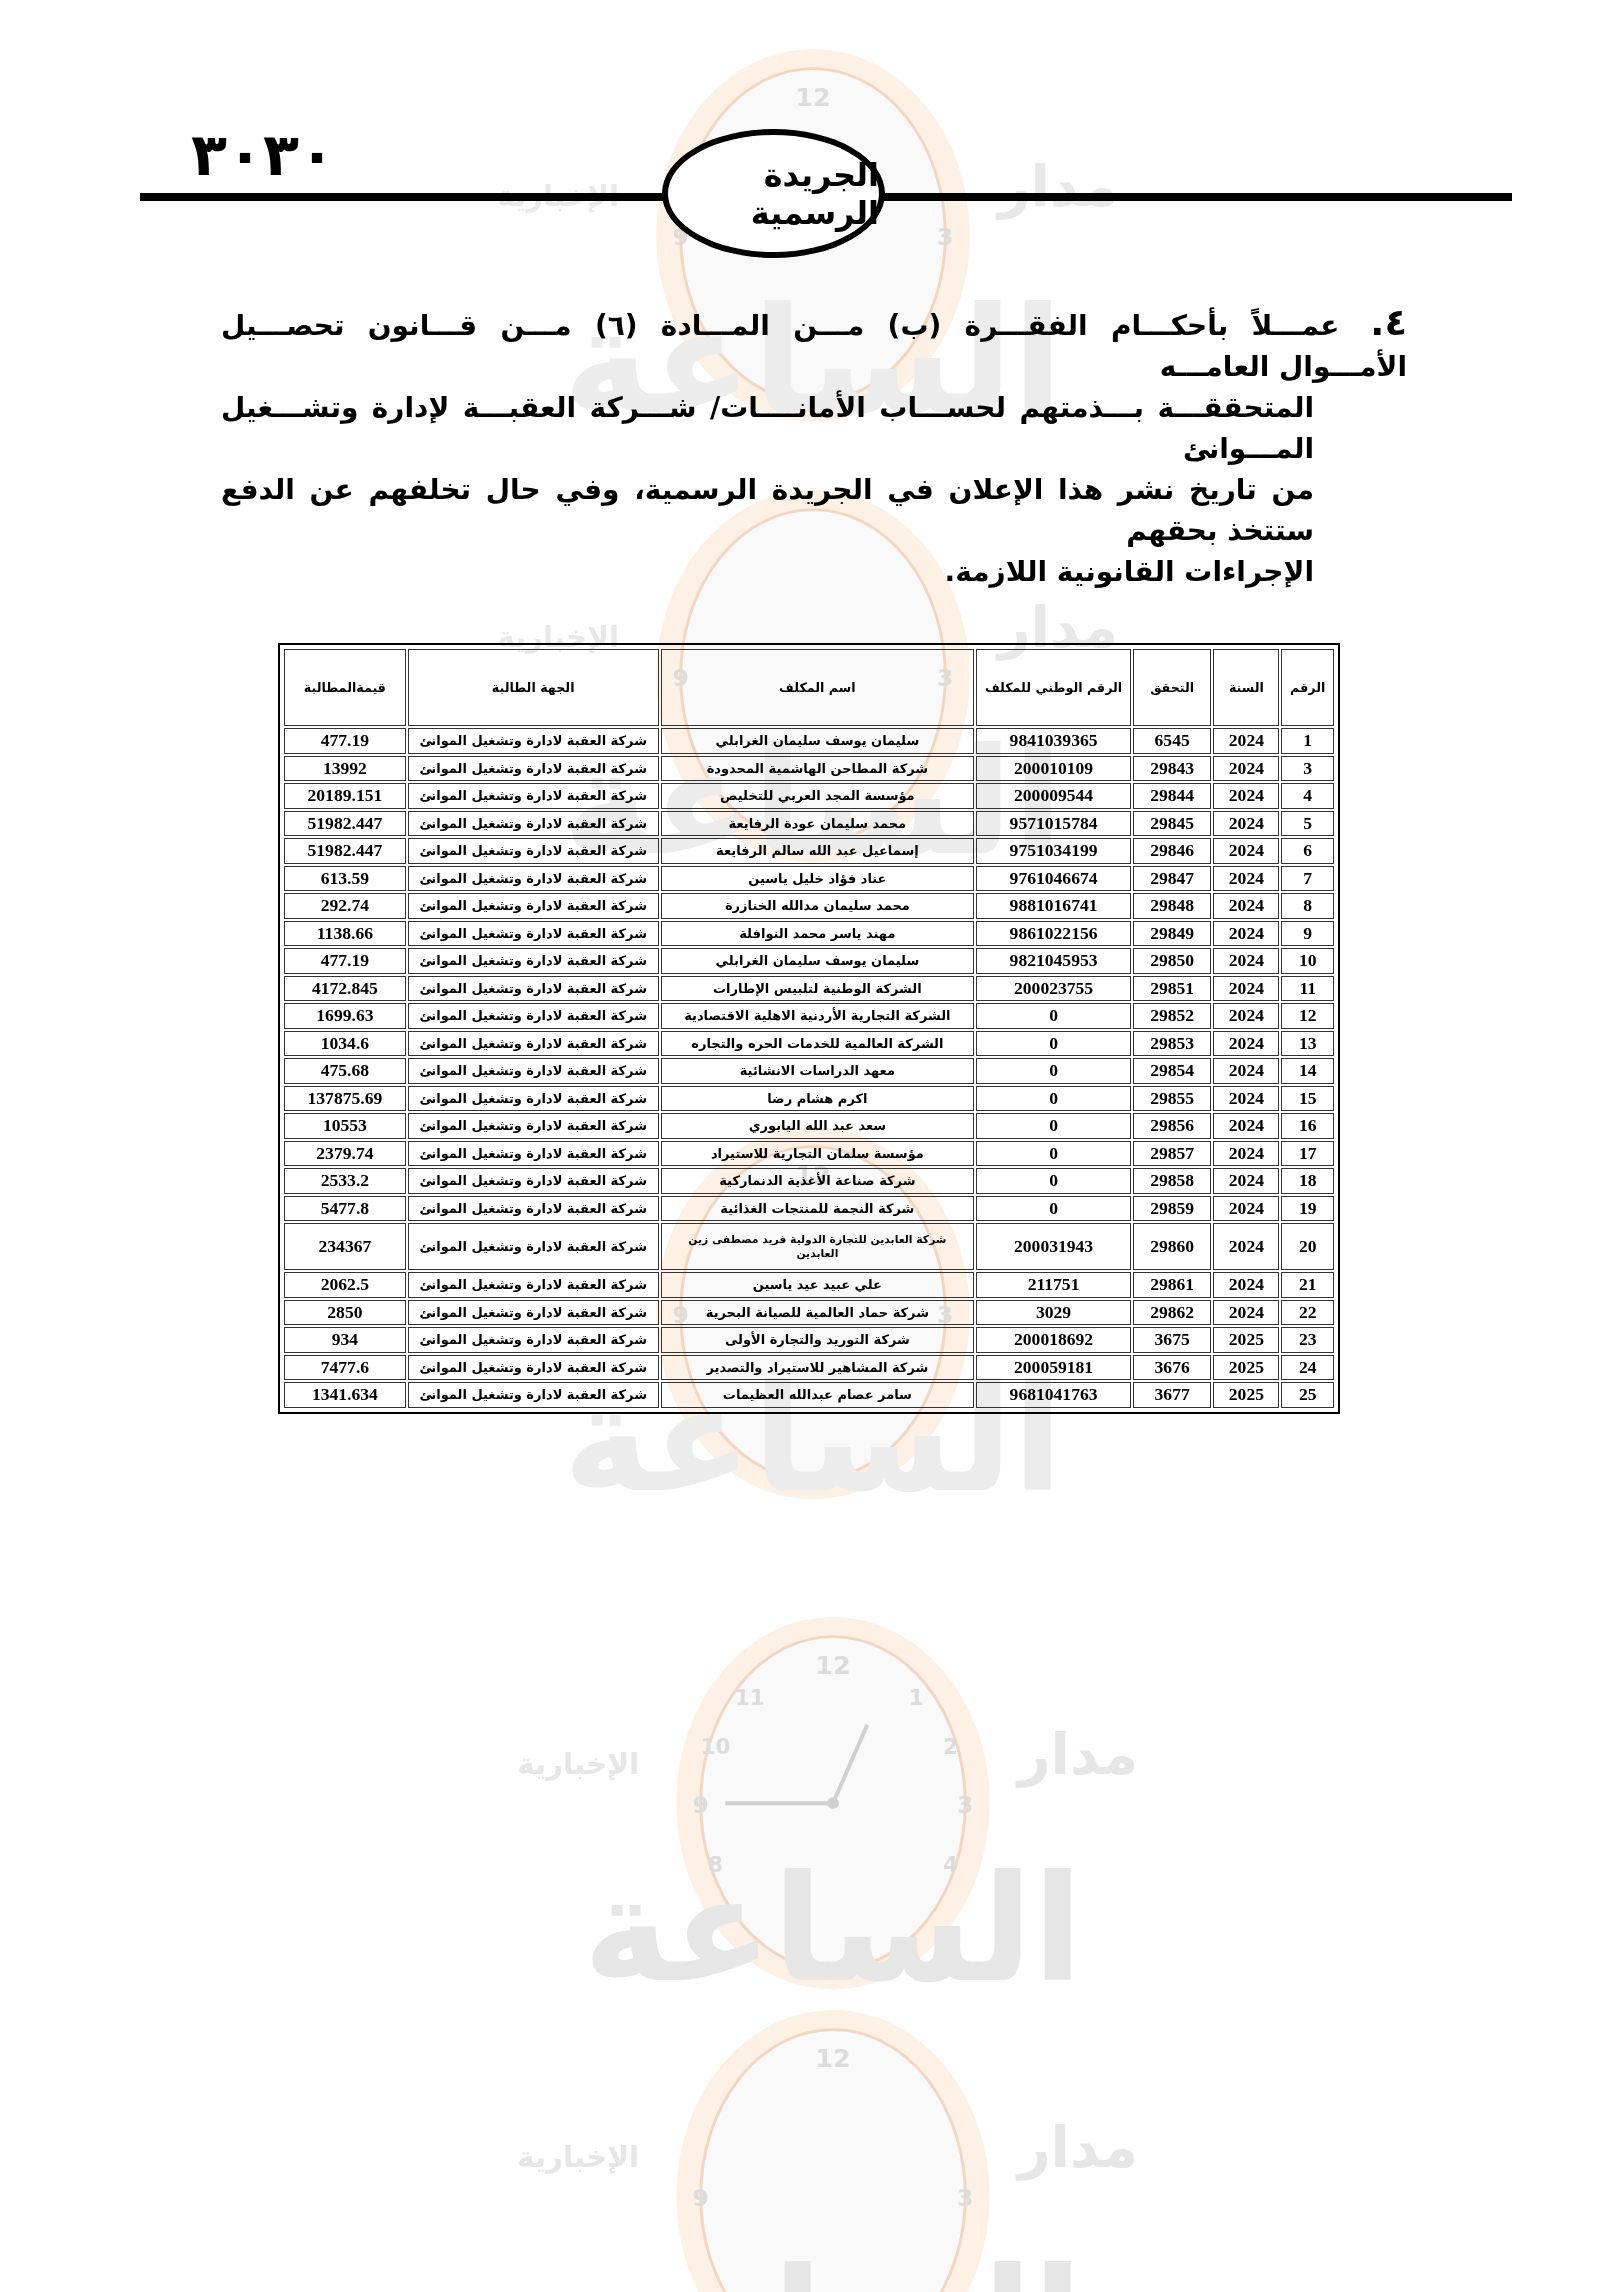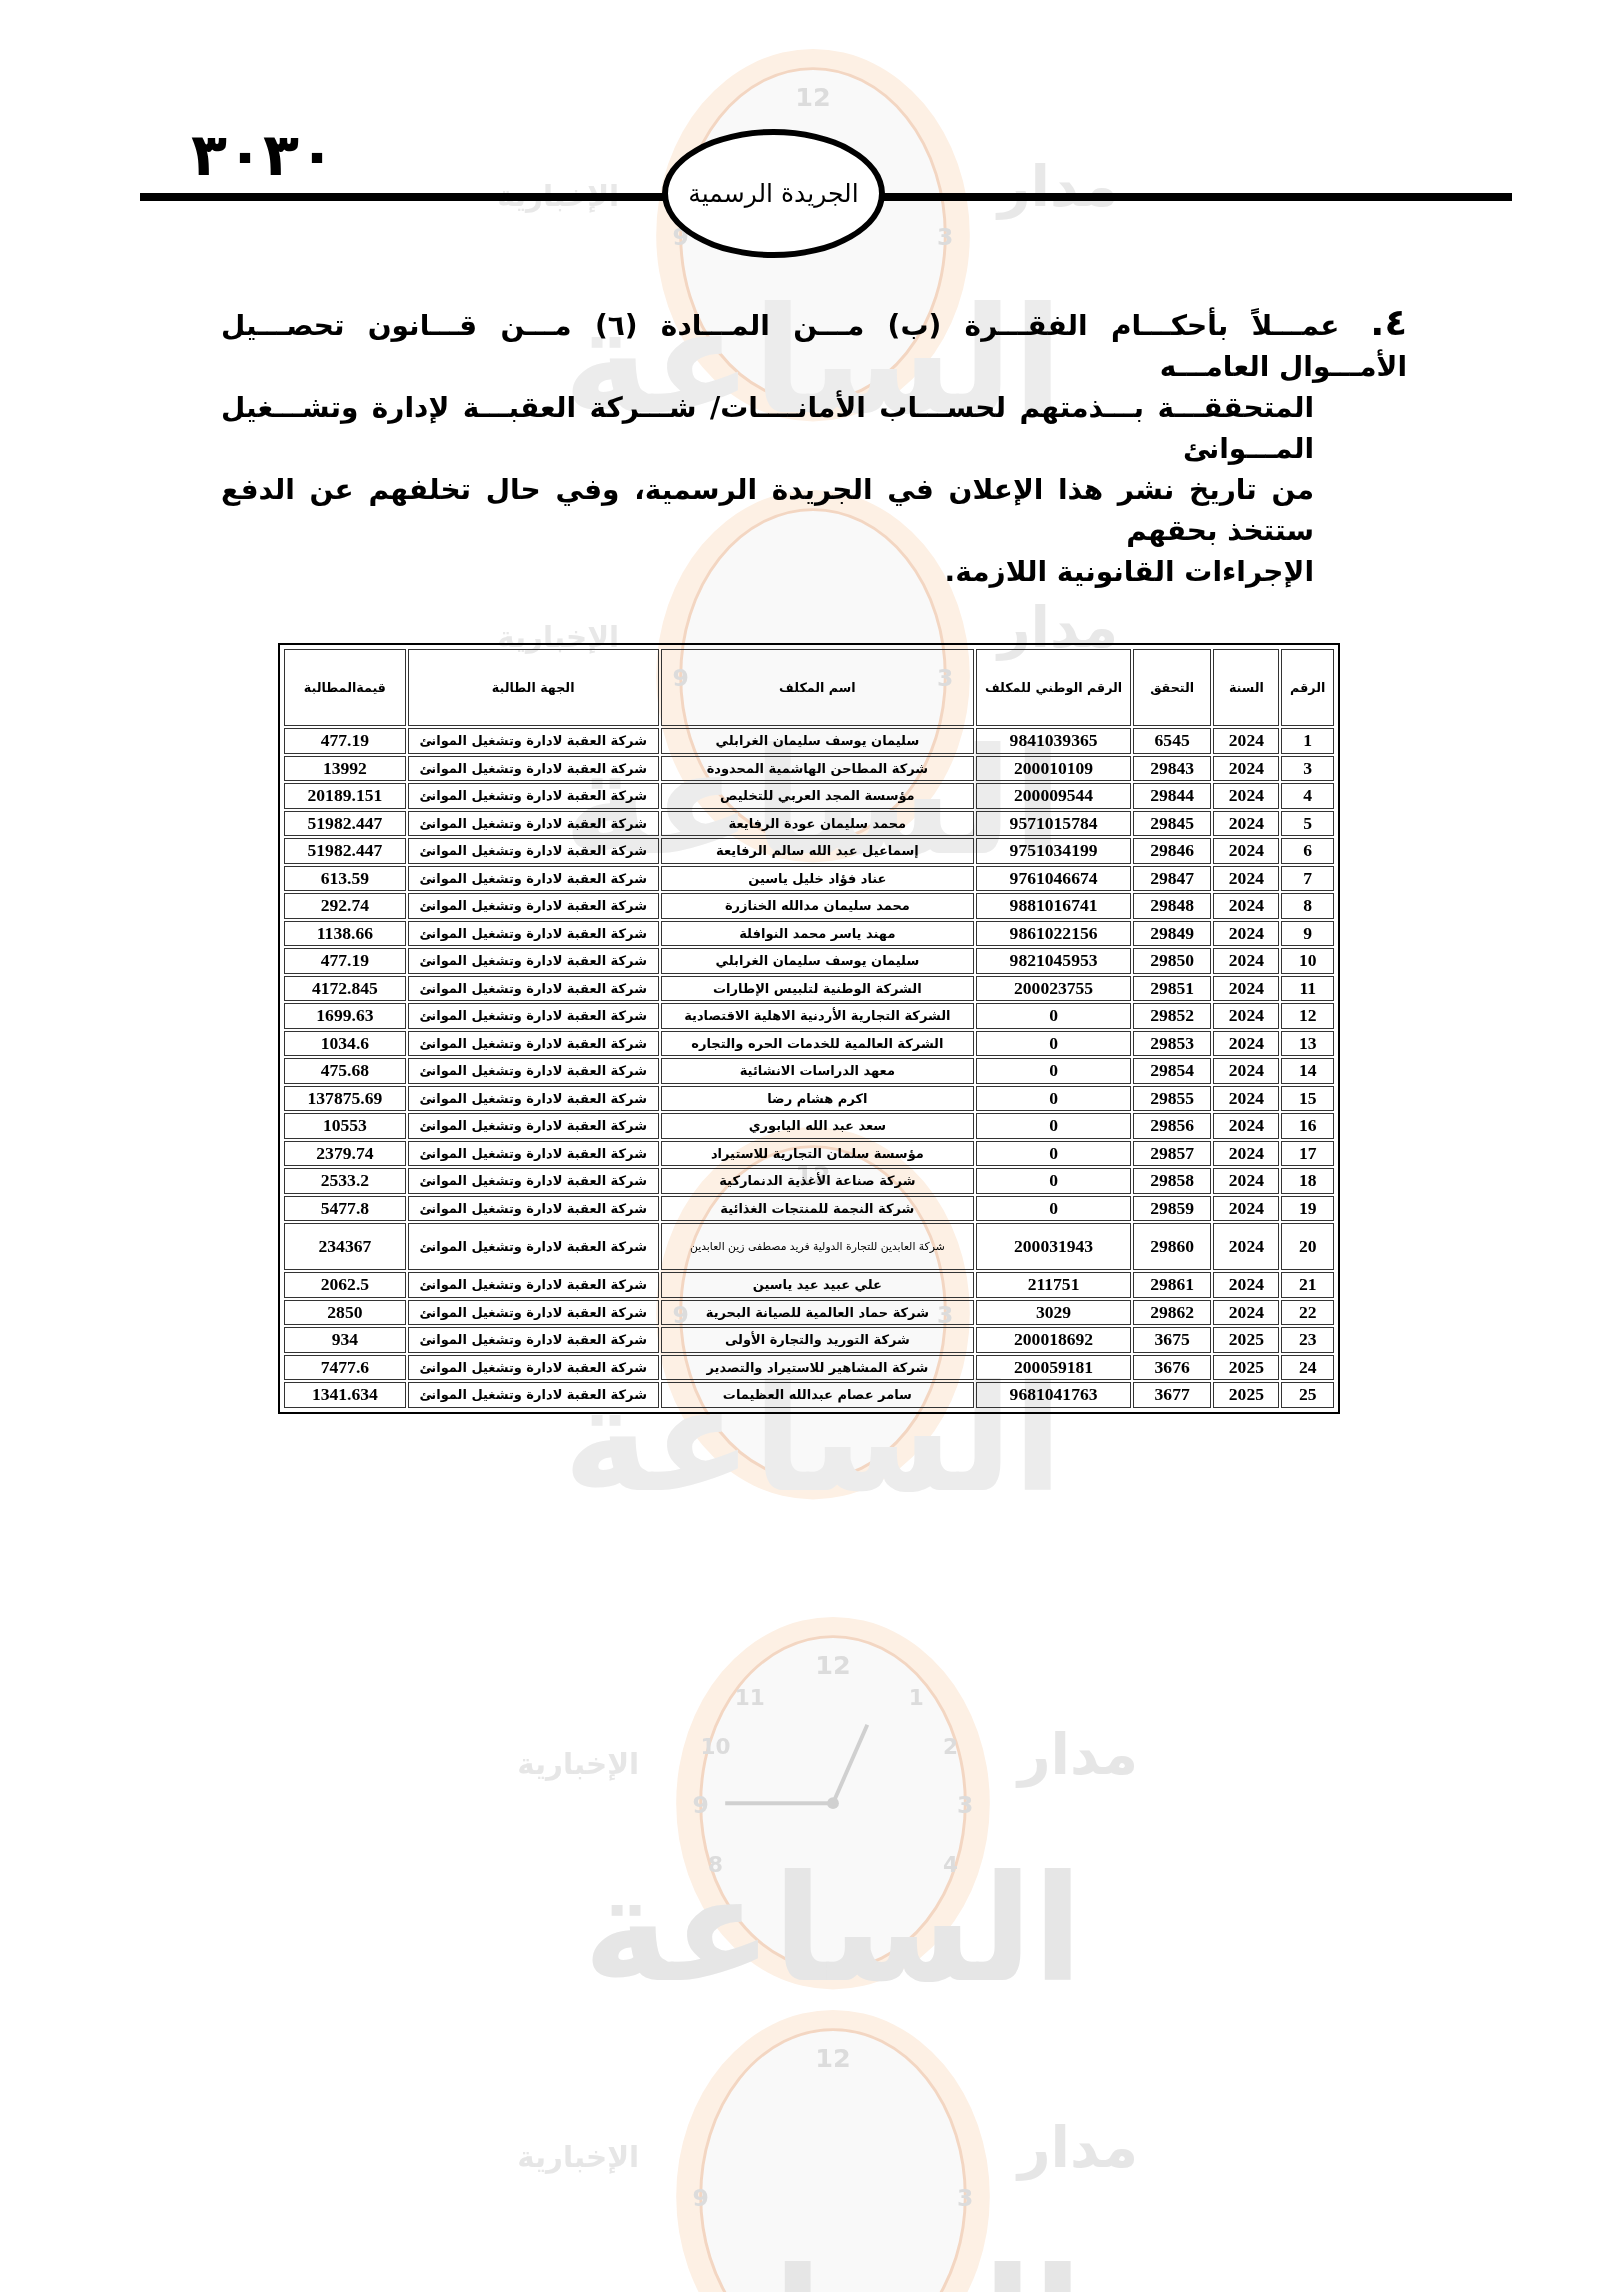--- a/index.html
+++ b/index.html
@@ -20,21 +20,21 @@
     }
     .header-rule {
       position: absolute; left: 140px; top: 193px; width: 1372px; height: 7.8px;
       background: #000; z-index: 1;
     }
     .header-oval {
       position: absolute; left: 662px; top: 129px; width: 223px; height: 129px;
       border: 6.9px solid #000; border-radius: 50%; background: #fff; z-index: 2;
       display: flex; align-items: center; justify-content: center; box-sizing: border-box;
     }
-    .header-oval span { font-weight: normal; font-size: 25px; }
+    .header-oval span { font-weight: bold; font-size: 32px; }
     
     .notice {
       position: absolute; left: 221px; top: 302px; width: 1186px; z-index: 2;
       font-weight: bold; font-size: 28px; line-height: 41px; text-align: justify;
       text-align-last: right;
     }
     .notice .item-num { font-size: 37px; margin-left: 7.8px; }
     .notice p { margin: 0; }
     .notice p.indent { padding-right: 93px; }
     
@@ -43,21 +43,21 @@
       border: 2px solid #000; padding: 2px; box-sizing: border-box; background: transparent;
     }
     table { width: 100%; border-collapse: separate; border-spacing: 2px; direction: rtl; }
     th, td {
       border: 1.5px solid #333; text-align: center; vertical-align: middle;
       font-family: "Liberation Serif", serif; padding: 0 3.9px; box-sizing: border-box;
     }
     th { height: 77px; font-family: "DejaVu Sans", sans-serif; font-weight: bold; font-size: 12.7px; }
     td { height: 25.5px; font-weight: bold; font-size: 17.6px; }
     td.name, td.agency { font-family: "DejaVu Sans", sans-serif; font-size: 13px; font-weight: bold; }
-    td.name.small { font-size: 10.8px; font-weight: normal; line-height: 13.7px; }
+    td.name.small { font-size: 10.8px; font-weight: bold; line-height: 13.7px; }
     tr.tall td { height: 47px; margin-left: 28px; }
     .c-num { width: 51px; }
     .c-year { width: 64px; }
     .c-ver { width: 76px; }
     .c-nid { width: 150px; }
     .c-name { width: 304px; }
     .c-agency { width: 243px; }
     .c-amt { width: 118px; }
   </style>
 </head>

